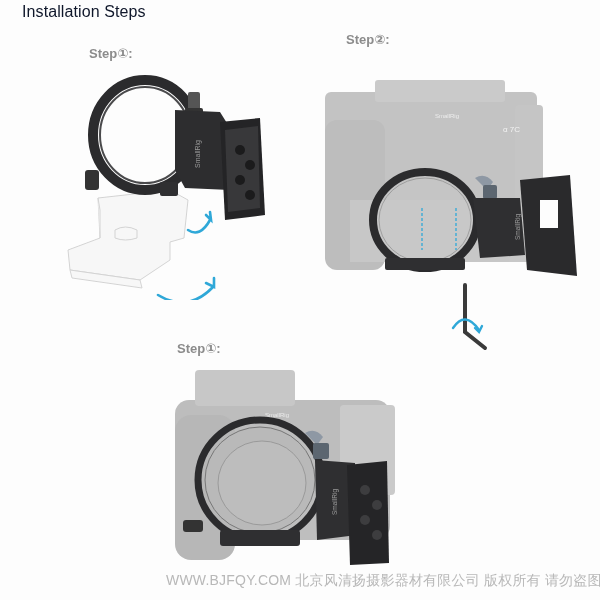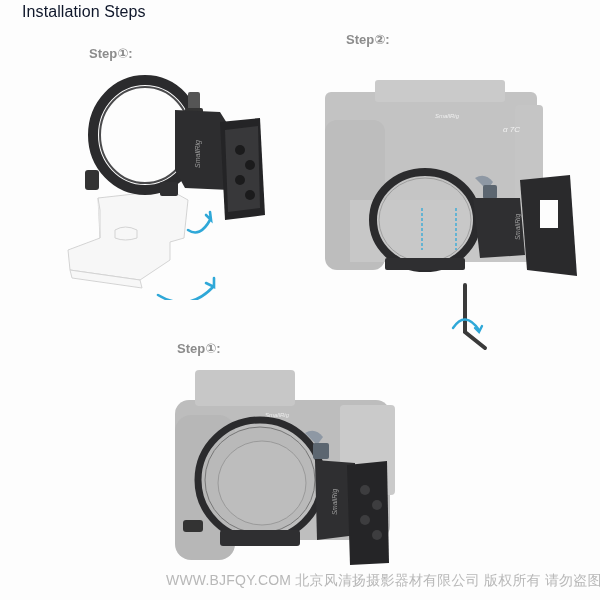--- a/index.html
+++ b/index.html
@@ -5,21 +5,21 @@
   * { margin: 0; padding: 0; box-sizing: border-box; }
   html, body { width: 600px; height: 600px; background: #fdfdfd; overflow: hidden; }
   body { position: relative; font-family: "Liberation Sans", "DejaVu Sans", sans-serif; color: #888; }
 
   .title { position: absolute; left: 22px; top: 3px; font-size: 16px; color: #0f172a; letter-spacing: 0.1px; }
   .step-label { position: absolute; font-size: 13px; color: #8c8c8c; font-weight: bold; }
   .step1-label { left: 89px; top: 46px; }
   .step2-label { left: 346px; top: 32px; }
   .step3-label { left: 177px; top: 341px; }
 
-  .figure { position: absolute; font-style: italic; }
+  .figure { position: absolute; }
   .fig1 { left: 60px; top: 70px; width: 210px; height: 230px; }
   .fig2 { left: 315px; top: 80px; width: 265px; height: 275px; }
   .fig3 { left: 165px; top: 365px; width: 250px; height: 200px; }
   .figure svg { width: 100%; height: 100%; display: block; }
 
   .watermark { position: absolute; left: 166px; top: 572px; font-size: 14px; color: #b8b8b8; letter-spacing: 0.2px; white-space: nowrap; }
 </style>
 </head>
 <body>
 

